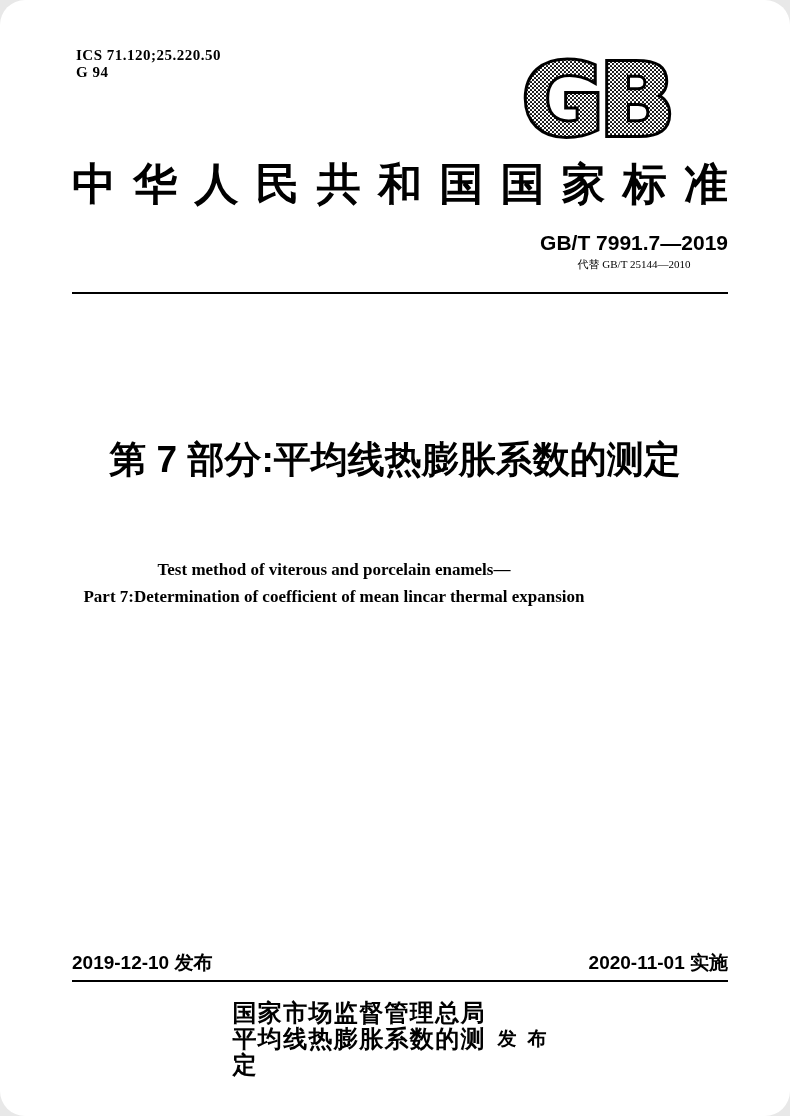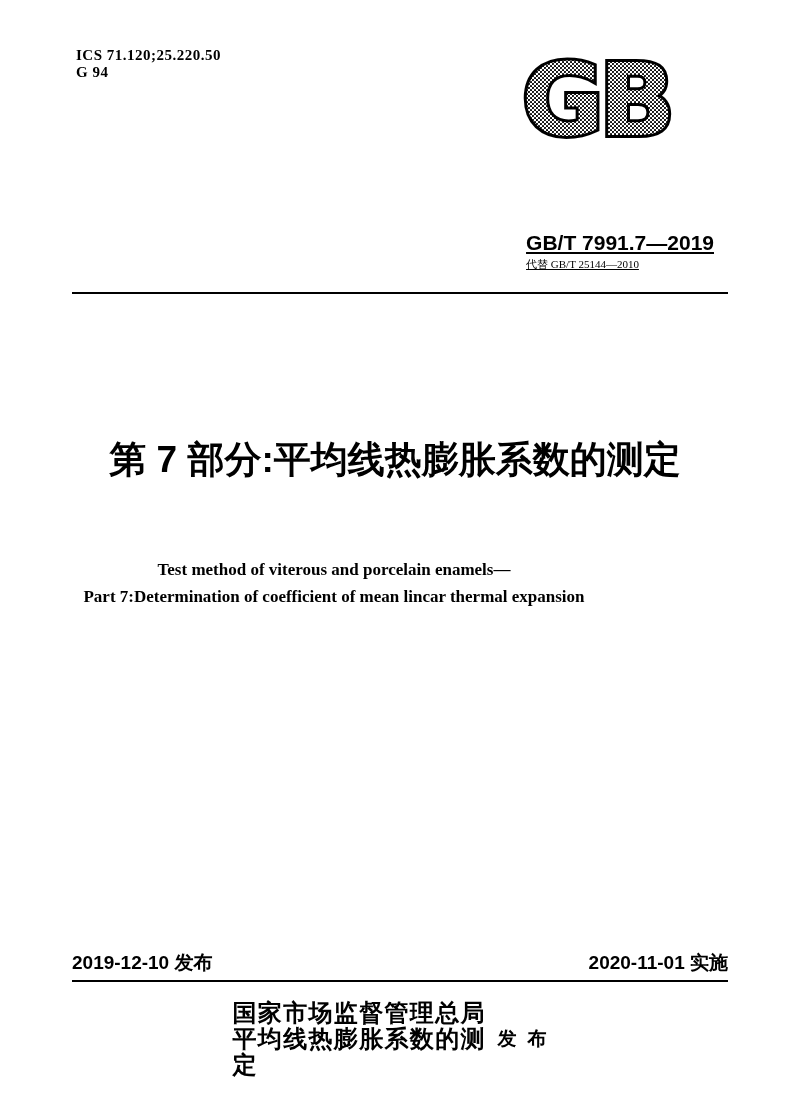--- a/index.html
+++ b/index.html
@@ -5,20 +5,21 @@
   html, body { margin: 0; padding: 0; background: #e8e8e8; }
   .page {
     position: relative;
     width: 790px;
     height: 1116px;
     margin: 0 auto;
     background: #ffffff;
     color: #000000;
     overflow: hidden;
     font-family: "Liberation Serif", serif;
+    border-radius: 25px;
   }
 
   
   .ics-block {
     position: absolute;
     left: 76px;
     top: 47px;
     font-weight: bold;
     font-size: 15px;
     line-height: 17px;
@@ -45,24 +46,23 @@
     font-weight: bold;
     font-family: "Liberation Serif", serif;
     text-align: justify;
     text-align-last: justify;
     white-space: normal;
   }
 
   
   .std-num-block {
     position: absolute;
-    right: 76px;
+    right: 62px;
     top: 231px;
-    text-align: left;
-    text-decoration: underline;
+    text-align: center;
   }
   .std-num {
     font-family: "Liberation Sans", sans-serif;
     font-weight: bold;
     font-size: 21px;
     line-height: 23px;
   }
   .replaces {
     font-family: "Liberation Serif", serif;
     font-size: 11px;
@@ -165,20 +165,21 @@
     <defs>
       <pattern id="halftone" width="4" height="4" patternUnits="userSpaceOnUse">
         <rect width="4" height="4" fill="#ffffff"></rect>
         <circle cx="1" cy="1" r="1.05" fill="#000000"></circle>
         <circle cx="3" cy="3" r="1.05" fill="#000000"></circle>
       </pattern>
     </defs>
     <text x="80" y="80" text-anchor="middle" font-family="'DejaVu Sans', sans-serif" font-size="100" font-weight="bold" letter-spacing="-5" fill="url(#halftone)" stroke="#000000" stroke-width="6" paint-order="stroke">GB</text>
   </svg>
 
+  <div class="std-title">中华人民共和国国家标准</div>
 
   <div class="std-num-block">
     <div class="std-num">GB/T 7991.7—2019</div>
     <div class="replaces">代替 GB/T 25144—2010</div>
   </div>
 
   <div class="rule rule-top"></div>
 
   <div class="cn-title">
     <div>第 7 部分:平均线热膨胀系数的测定</div>

